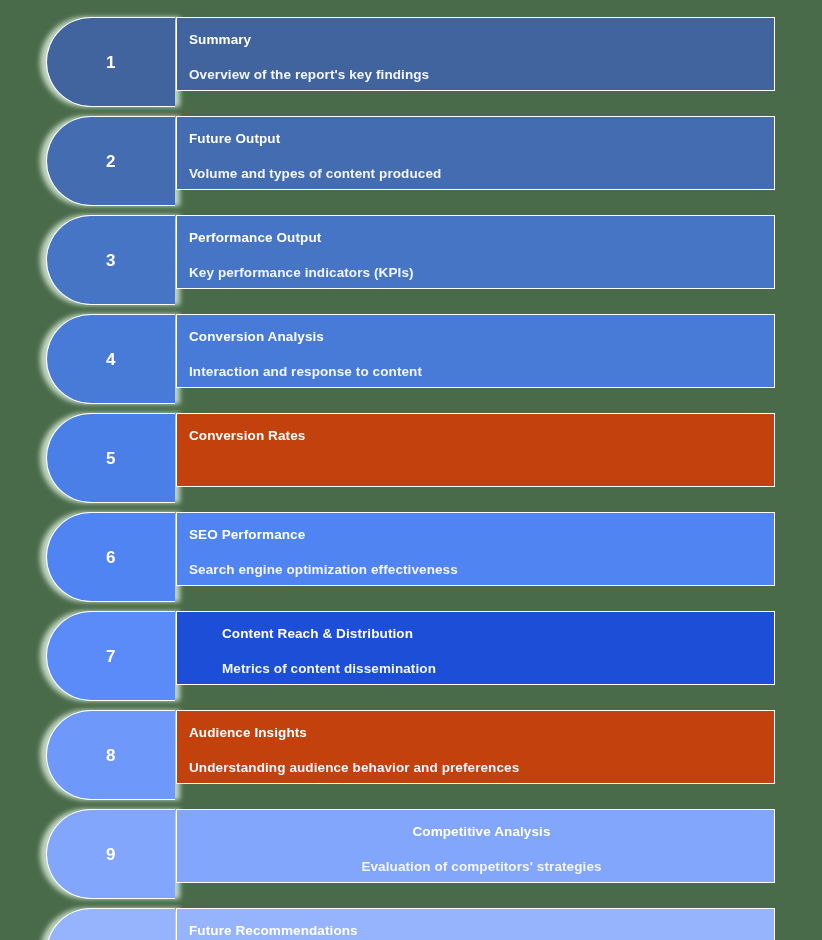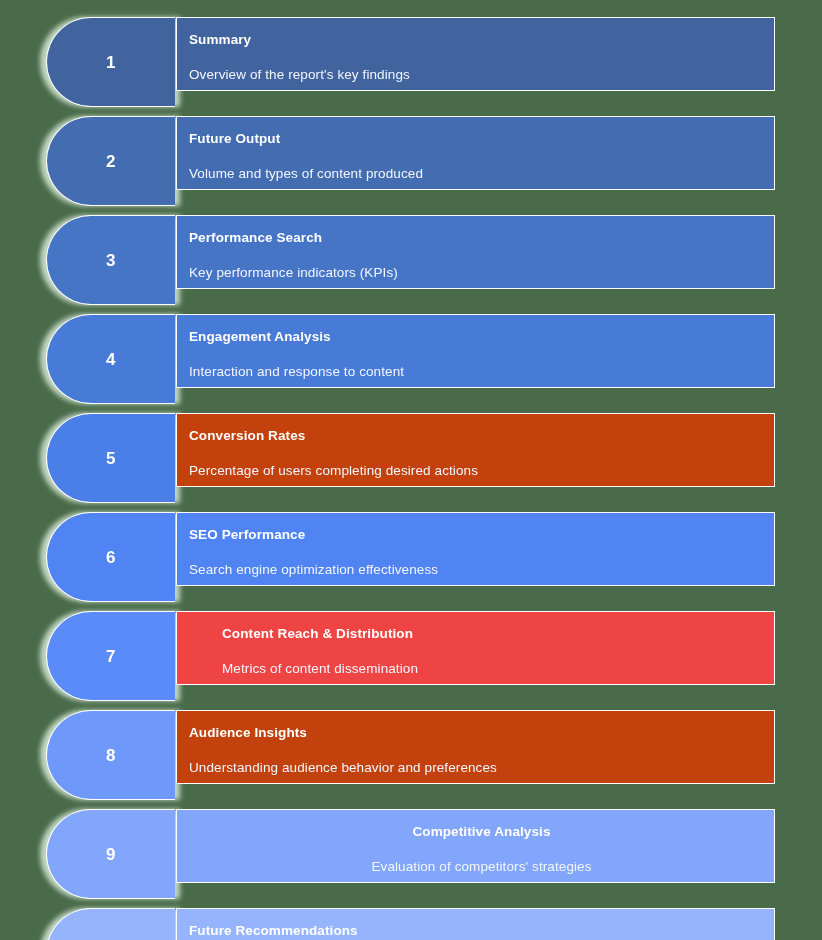--- a/index.html
+++ b/index.html
@@ -80,21 +80,21 @@
     font-size: 13.5px;
     font-weight: bold;
     line-height: 1.2;
     margin: 0 0 3px 0;
     letter-spacing: 0.1px;
   }
 
   .bar-desc {
     color: #f2f6ff;
     font-size: 13.5px;
-    font-weight: normal;
+    font-weight: bold;
     line-height: 1.2;
     margin: 19px 0 0 0;
     letter-spacing: 0.1px;
   }
 </style>
 </head>
 <body>
 
 <div id="infographic">
     <div class="row" style="top: 17px;">
@@ -116,60 +116,59 @@
         <div class="bar-title">Future Output</div>
         <div class="bar-desc">Volume and types of content produced</div>
       </div>
     </div>
     <div class="row" style="top: 215px;">
       <div class="pill-halo"></div>
       <div class="pill" style="background: rgb(70, 117, 198);">
         <span class="pill-number">3</span>
       </div>
       <div class="bar" style="background: rgb(70, 117, 198);">
-        <div class="bar-title">Performance Search</div>
+        <div class="bar-title">Performance Output</div>
         <div class="bar-desc">Key performance indicators (KPIs)</div>
       </div>
     </div>
     <div class="row" style="top: 314px;">
       <div class="pill-halo"></div>
       <div class="pill" style="background: rgb(72, 122, 216);">
         <span class="pill-number">4</span>
       </div>
       <div class="bar" style="background: rgb(72, 122, 216);">
-        <div class="bar-title">Engagement Analysis</div>
+        <div class="bar-title">Conversion Analysis</div>
         <div class="bar-desc">Interaction and response to content</div>
       </div>
     </div>
     <div class="row" style="top: 413px;">
       <div class="pill-halo"></div>
       <div class="pill" style="background: rgb(75, 127, 232);">
         <span class="pill-number">5</span>
       </div>
       <div class="bar" style="background: #c2410c;">
         <div class="bar-title">Conversion Rates</div>
-        <div class="bar-desc">Percentage of users completing desired actions</div>
       </div>
     </div>
     <div class="row" style="top: 512px;">
       <div class="pill-halo"></div>
       <div class="pill" style="background: rgb(79, 132, 242);">
         <span class="pill-number">6</span>
       </div>
       <div class="bar" style="background: rgb(79, 132, 242);">
         <div class="bar-title">SEO Performance</div>
         <div class="bar-desc">Search engine optimization effectiveness</div>
       </div>
     </div>
     <div class="row" style="top: 611px;">
       <div class="pill-halo"></div>
       <div class="pill" style="background: rgb(90, 139, 248);">
         <span class="pill-number">7</span>
       </div>
-      <div class="bar" style="background: #ef4444; padding-left: 45px;">
+      <div class="bar" style="background: #1d4ed8; padding-left: 45px;">
         <div class="bar-title">Content Reach &amp; Distribution</div>
         <div class="bar-desc">Metrics of content dissemination</div>
       </div>
     </div>
     <div class="row" style="top: 710px;">
       <div class="pill-halo"></div>
       <div class="pill" style="background: rgb(110, 153, 251);">
         <span class="pill-number">8</span>
       </div>
       <div class="bar" style="background: #c2410c;">

